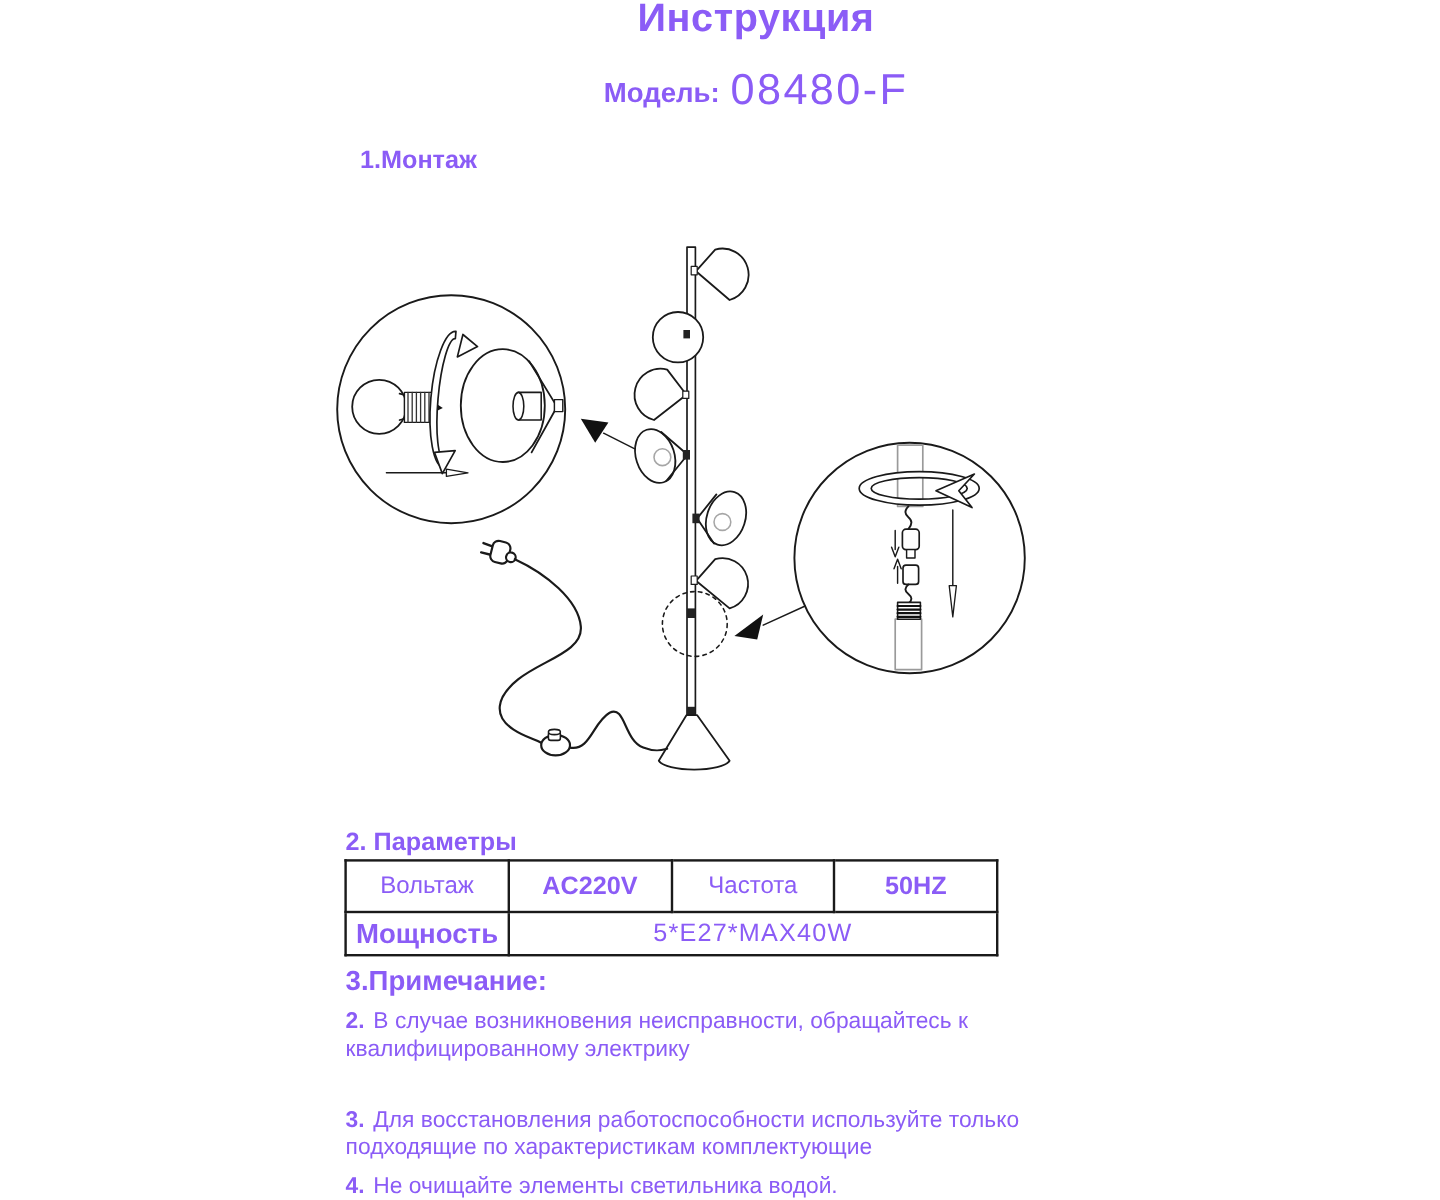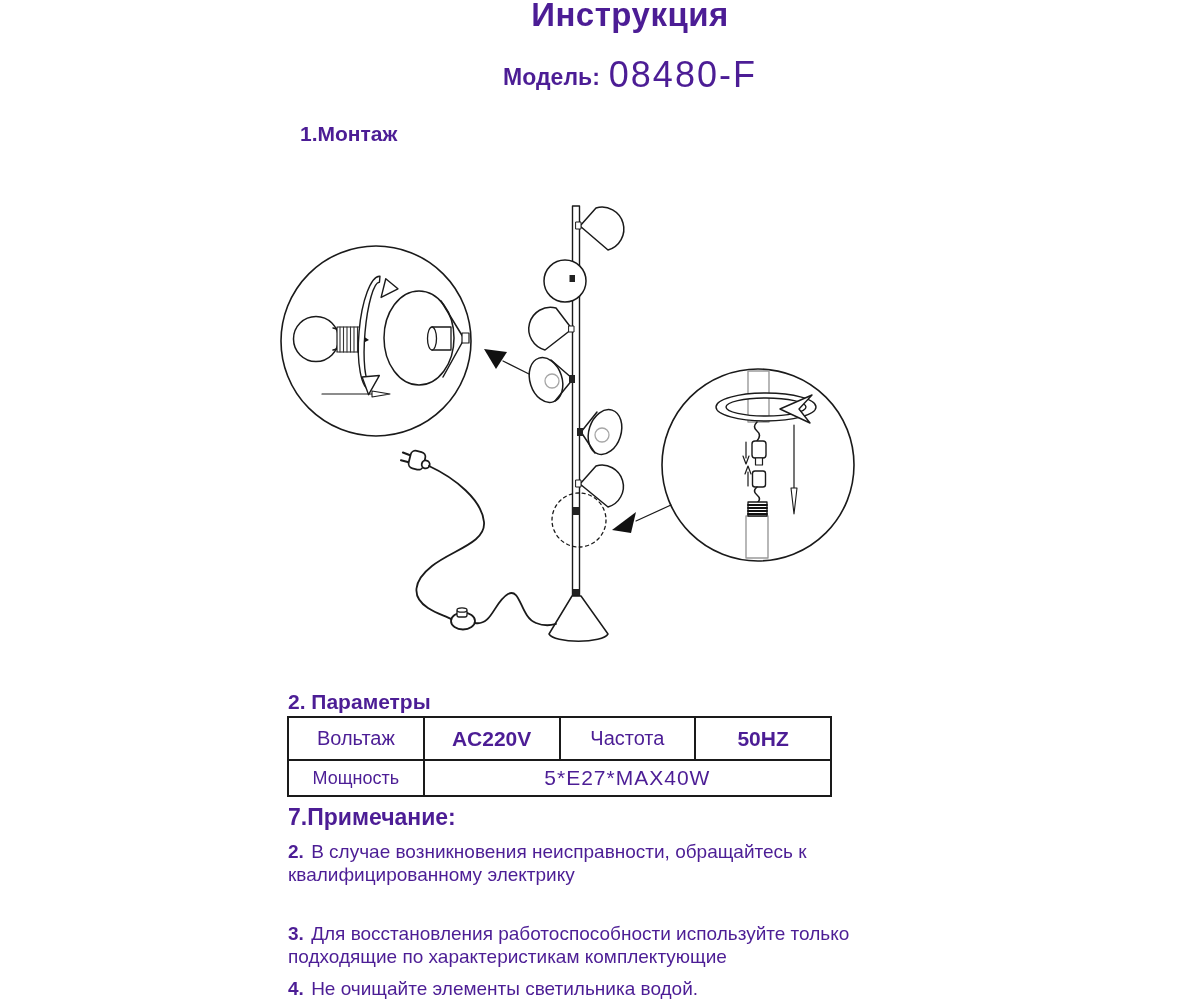--- a/index.html
+++ b/index.html
@@ -1,37 +1,37 @@
 <!DOCTYPE html>
 <html><head>
 <meta charset="utf-8">
 <style>
   html,body{margin:0;padding:0;background:#fff;}
   #page{
     position:relative;width:1200px;height:1000px;background:#ffffff;
-    font-family:"Liberation Sans","DejaVu Sans",sans-serif;color:#4c1d95;overflow:hidden;
+    font-family:"Liberation Sans","DejaVu Sans",sans-serif;color:#8b5cf6;overflow:hidden;
   }
   .abs{position:absolute;}
   .doc-title{left:300px;top:-4px;width:660px;text-align:center;font-size:33px;font-weight:700;letter-spacing:0.5px;}
   .model-row{left:300px;top:52px;width:660px;text-align:center;white-space:nowrap;}
   .model-label{font-size:23px;font-weight:700;vertical-align:baseline;}
   .model-value{font-size:36px;font-weight:400;letter-spacing:2px;margin-left:9px;position:relative;top:2px;}
   .h-montage{left:300px;top:122px;font-size:21px;font-weight:700;}
   .h-params{left:288px;top:690px;font-size:21px;font-weight:700;}
   table.params{
     position:absolute;left:287px;top:716px;width:545px;border-collapse:collapse;table-layout:fixed;
   }
   table.params td{
     border:2.5px solid #1a1a1a;text-align:center;vertical-align:middle;padding:0;
   }
   table.params tr:nth-child(1) td{height:41px;}
   table.params tr:nth-child(2) td{height:34px;}
   .cell-label{font-size:20px;font-weight:400;}
   .cell-value{font-size:21px;font-weight:700;border-radius:17px;}
-  .cell-label-lg{font-size:18px;font-weight:400;}
+  .cell-label-lg{font-size:23px;font-weight:700;}
   .cell-value-reg{font-size:21px;font-weight:400;letter-spacing:1px;}
   .h-notes{left:288px;top:804px;font-size:23px;font-weight:700;}
   .notes{left:288px;top:840px;width:645px;font-size:19px;line-height:23px;}
   .notes p{margin:0;}
   .notes p.m1{margin-bottom:11px;}
   .notes p.m2{margin-bottom:2px;}
   .notes p.m3{margin-bottom:9px;margin-top:36px;}
   .notes b{font-weight:700;margin-right:2px;}
   svg.diagram{position:absolute;left:0;top:0;}
   svg.diagram *{vector-effect:none;}
@@ -175,21 +175,21 @@
       <td class="cell-label">Частота</td>
       <td class="cell-value">50HZ</td>
     </tr>
     <tr>
       <td class="cell-label-lg">Мощность</td>
       <td class="cell-value-reg" colspan="3">5*E27*MAX40W</td>
     </tr>
   </tbody>
     </table>
 
-  <div class="abs h-notes">7.Примечание:</div>
+  <div class="abs h-notes">3.Примечание:</div>
 
   <div class="abs notes">
     <p class="m2"><b>2.</b> <span>В случае возникновения неисправности, обращайтесь к квалифицированному электрику</span></p>
     <p class="m3"><b>3.</b> <span>Для восстановления работоспособности используйте только подходящие по характеристикам комплектующие</span></p>
     <p><b>4.</b> <span>Не очищайте элементы светильника водой.</span></p>
   </div>
 
 </div>
 
 </body></html>

